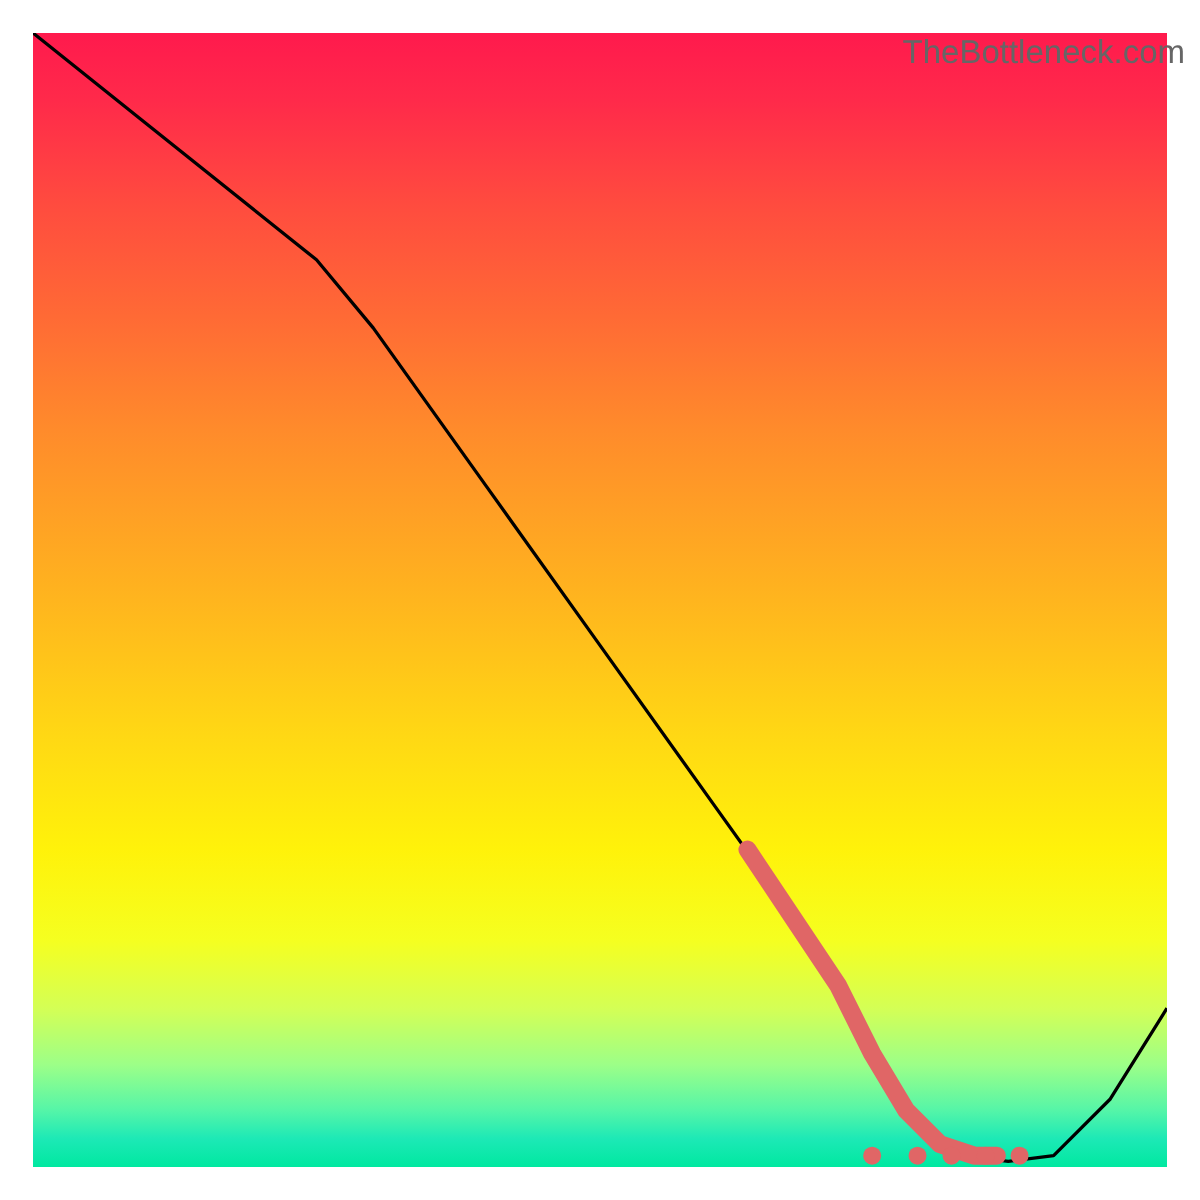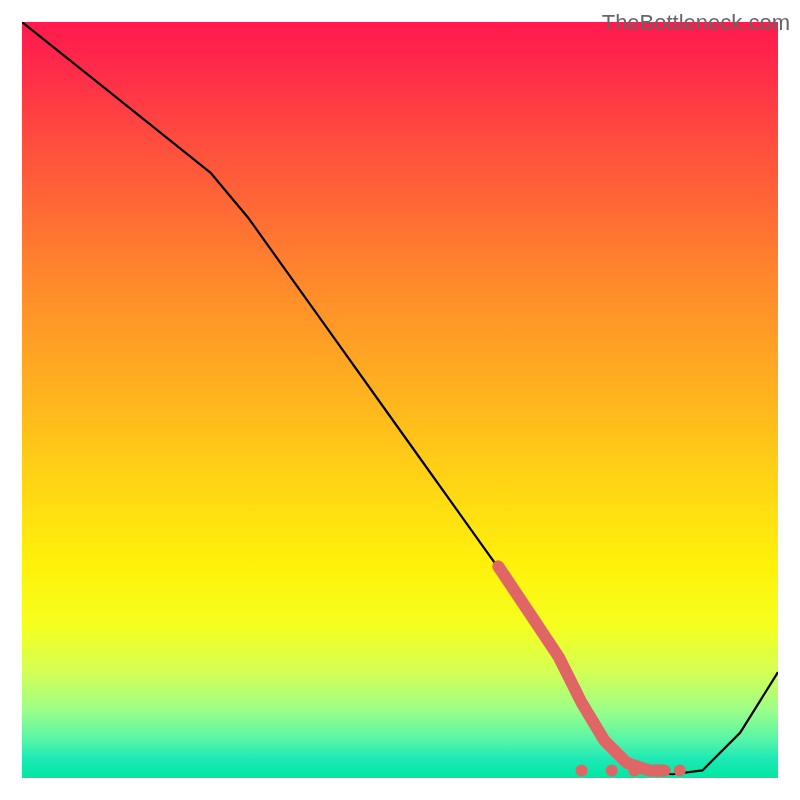--- a/index.html
+++ b/index.html
@@ -11,21 +11,21 @@
     font-family: Arial, sans-serif;
   }
   .chart-container {
     position: relative;
     width: 800px;
     height: 800px;
     background: #ffffff;
   }
   .watermark {
     position: absolute;
-    top: 10px;
+    top: 22px;
     right: 10px;
     color: #666;
     font-size: 22px;
     font-weight: 500;
     z-index: 10;
   }
   .plot-area {
     position: absolute;
     left: 22px;
     top: 22px;

